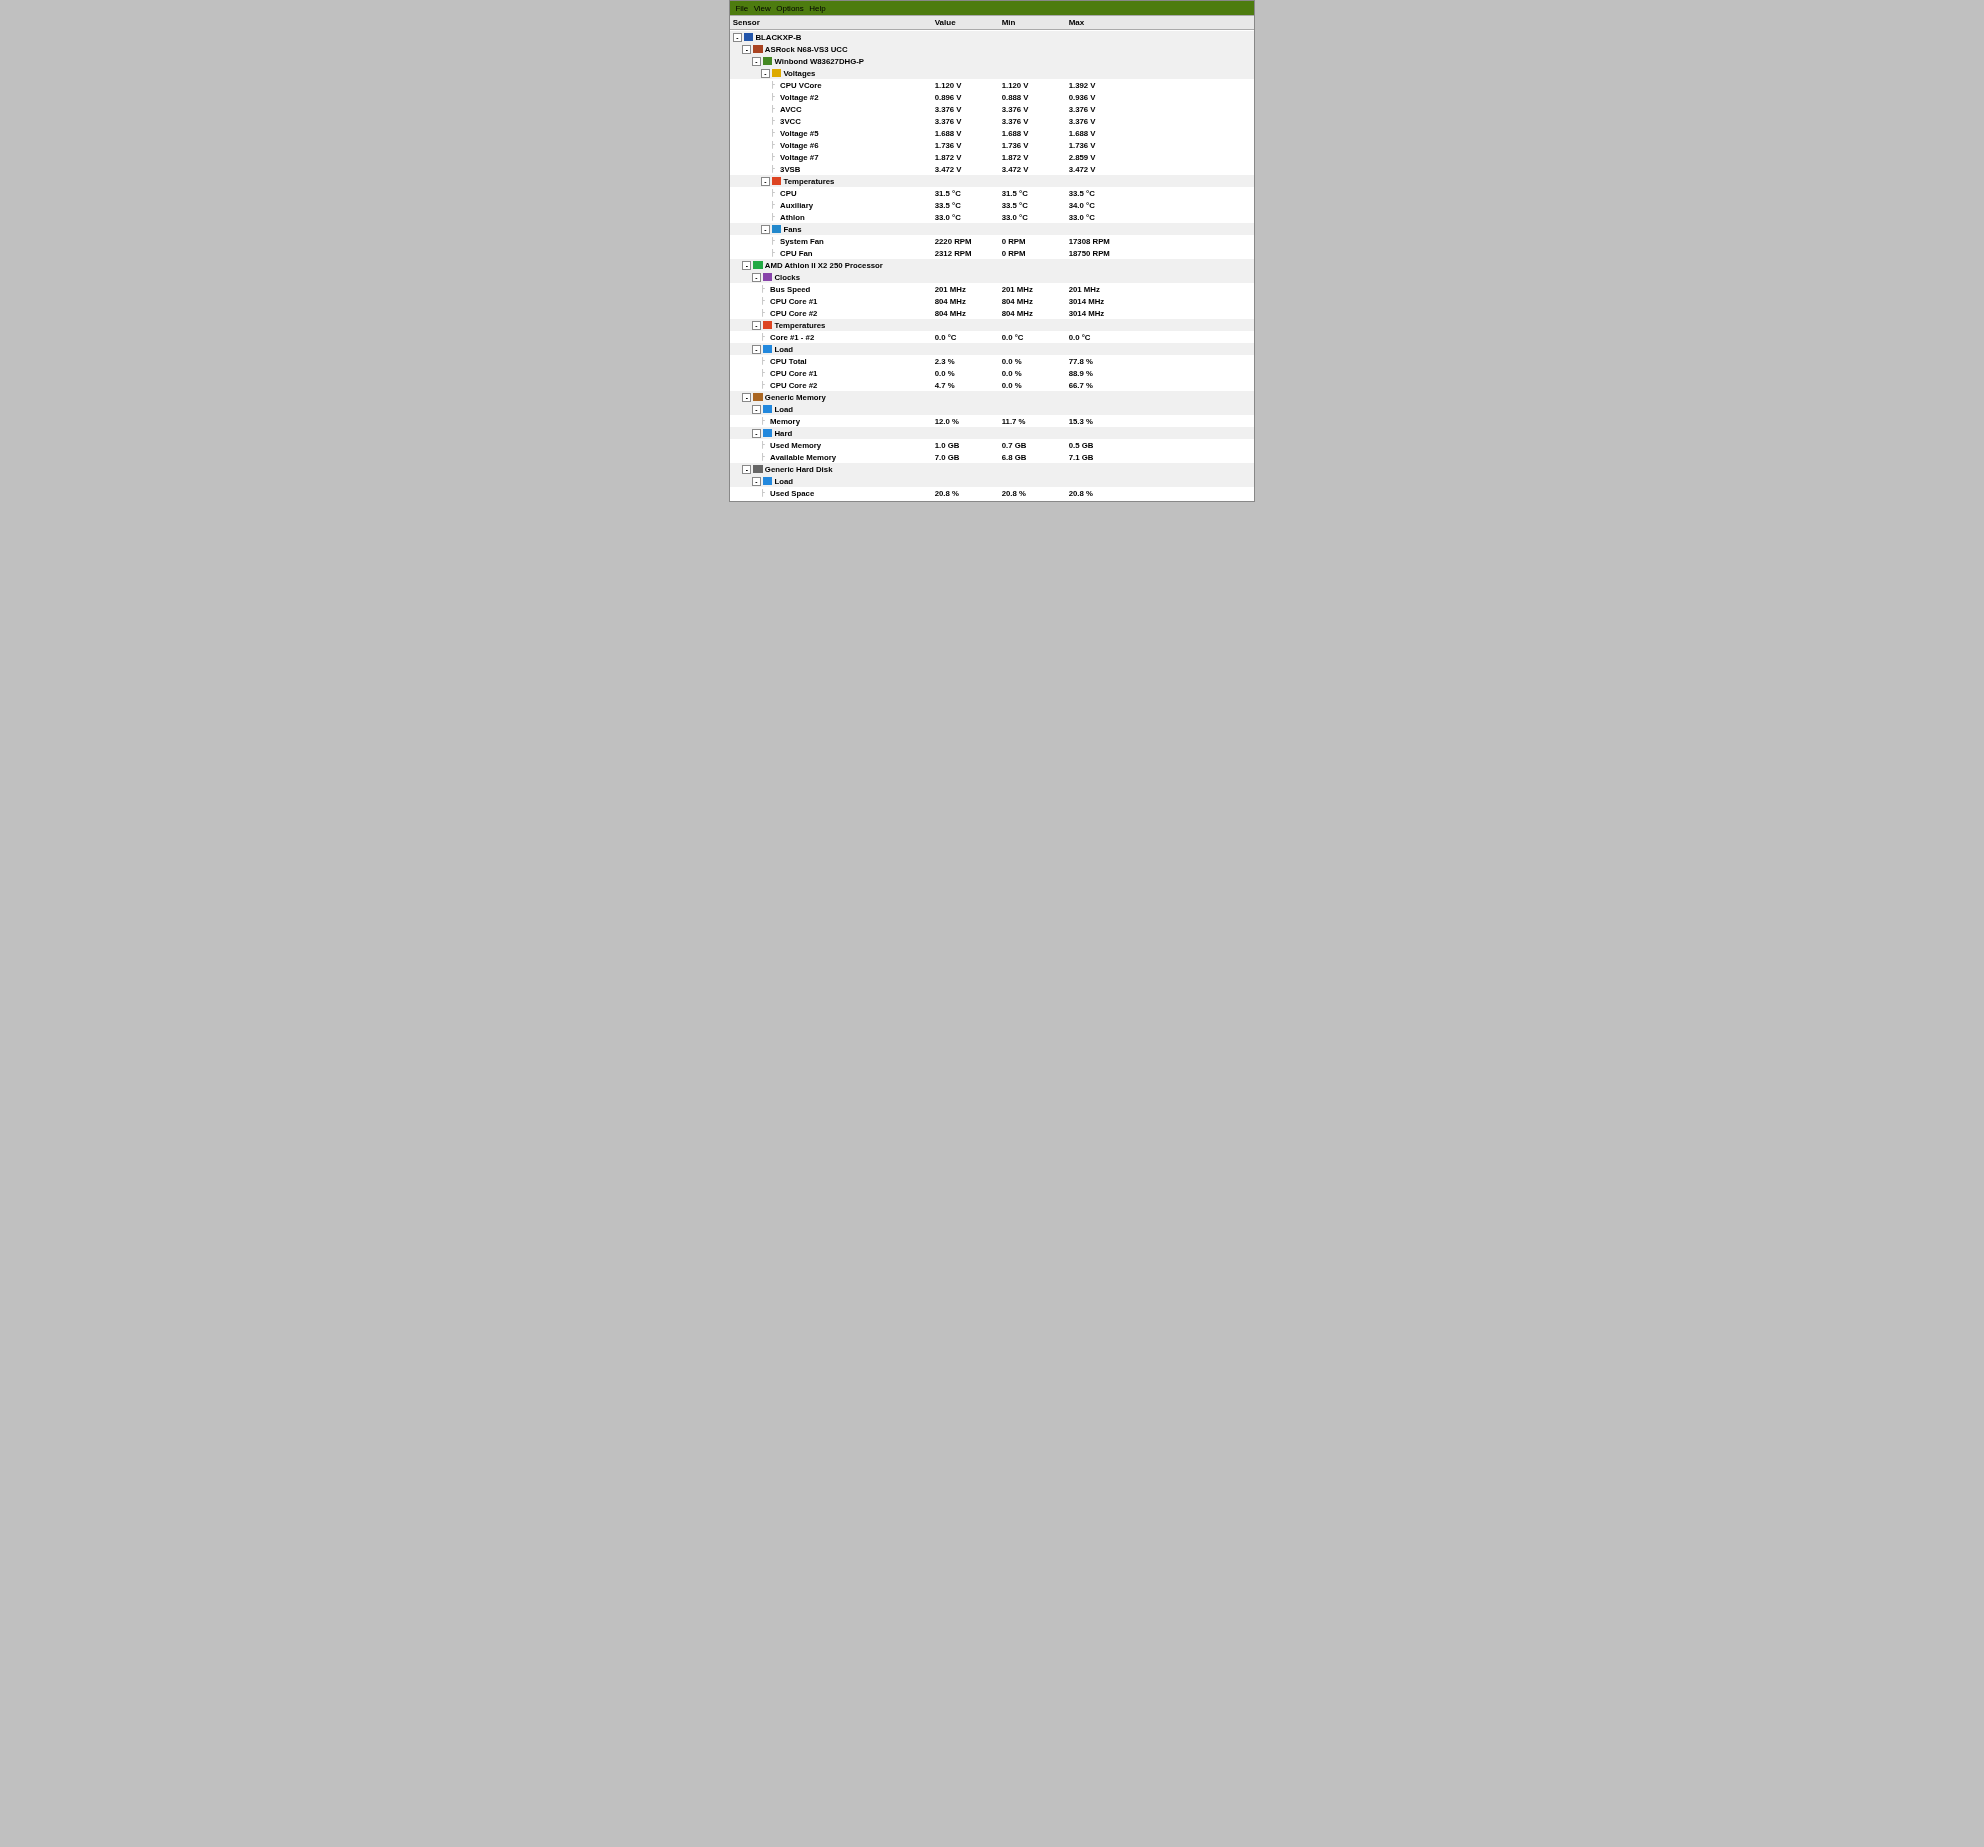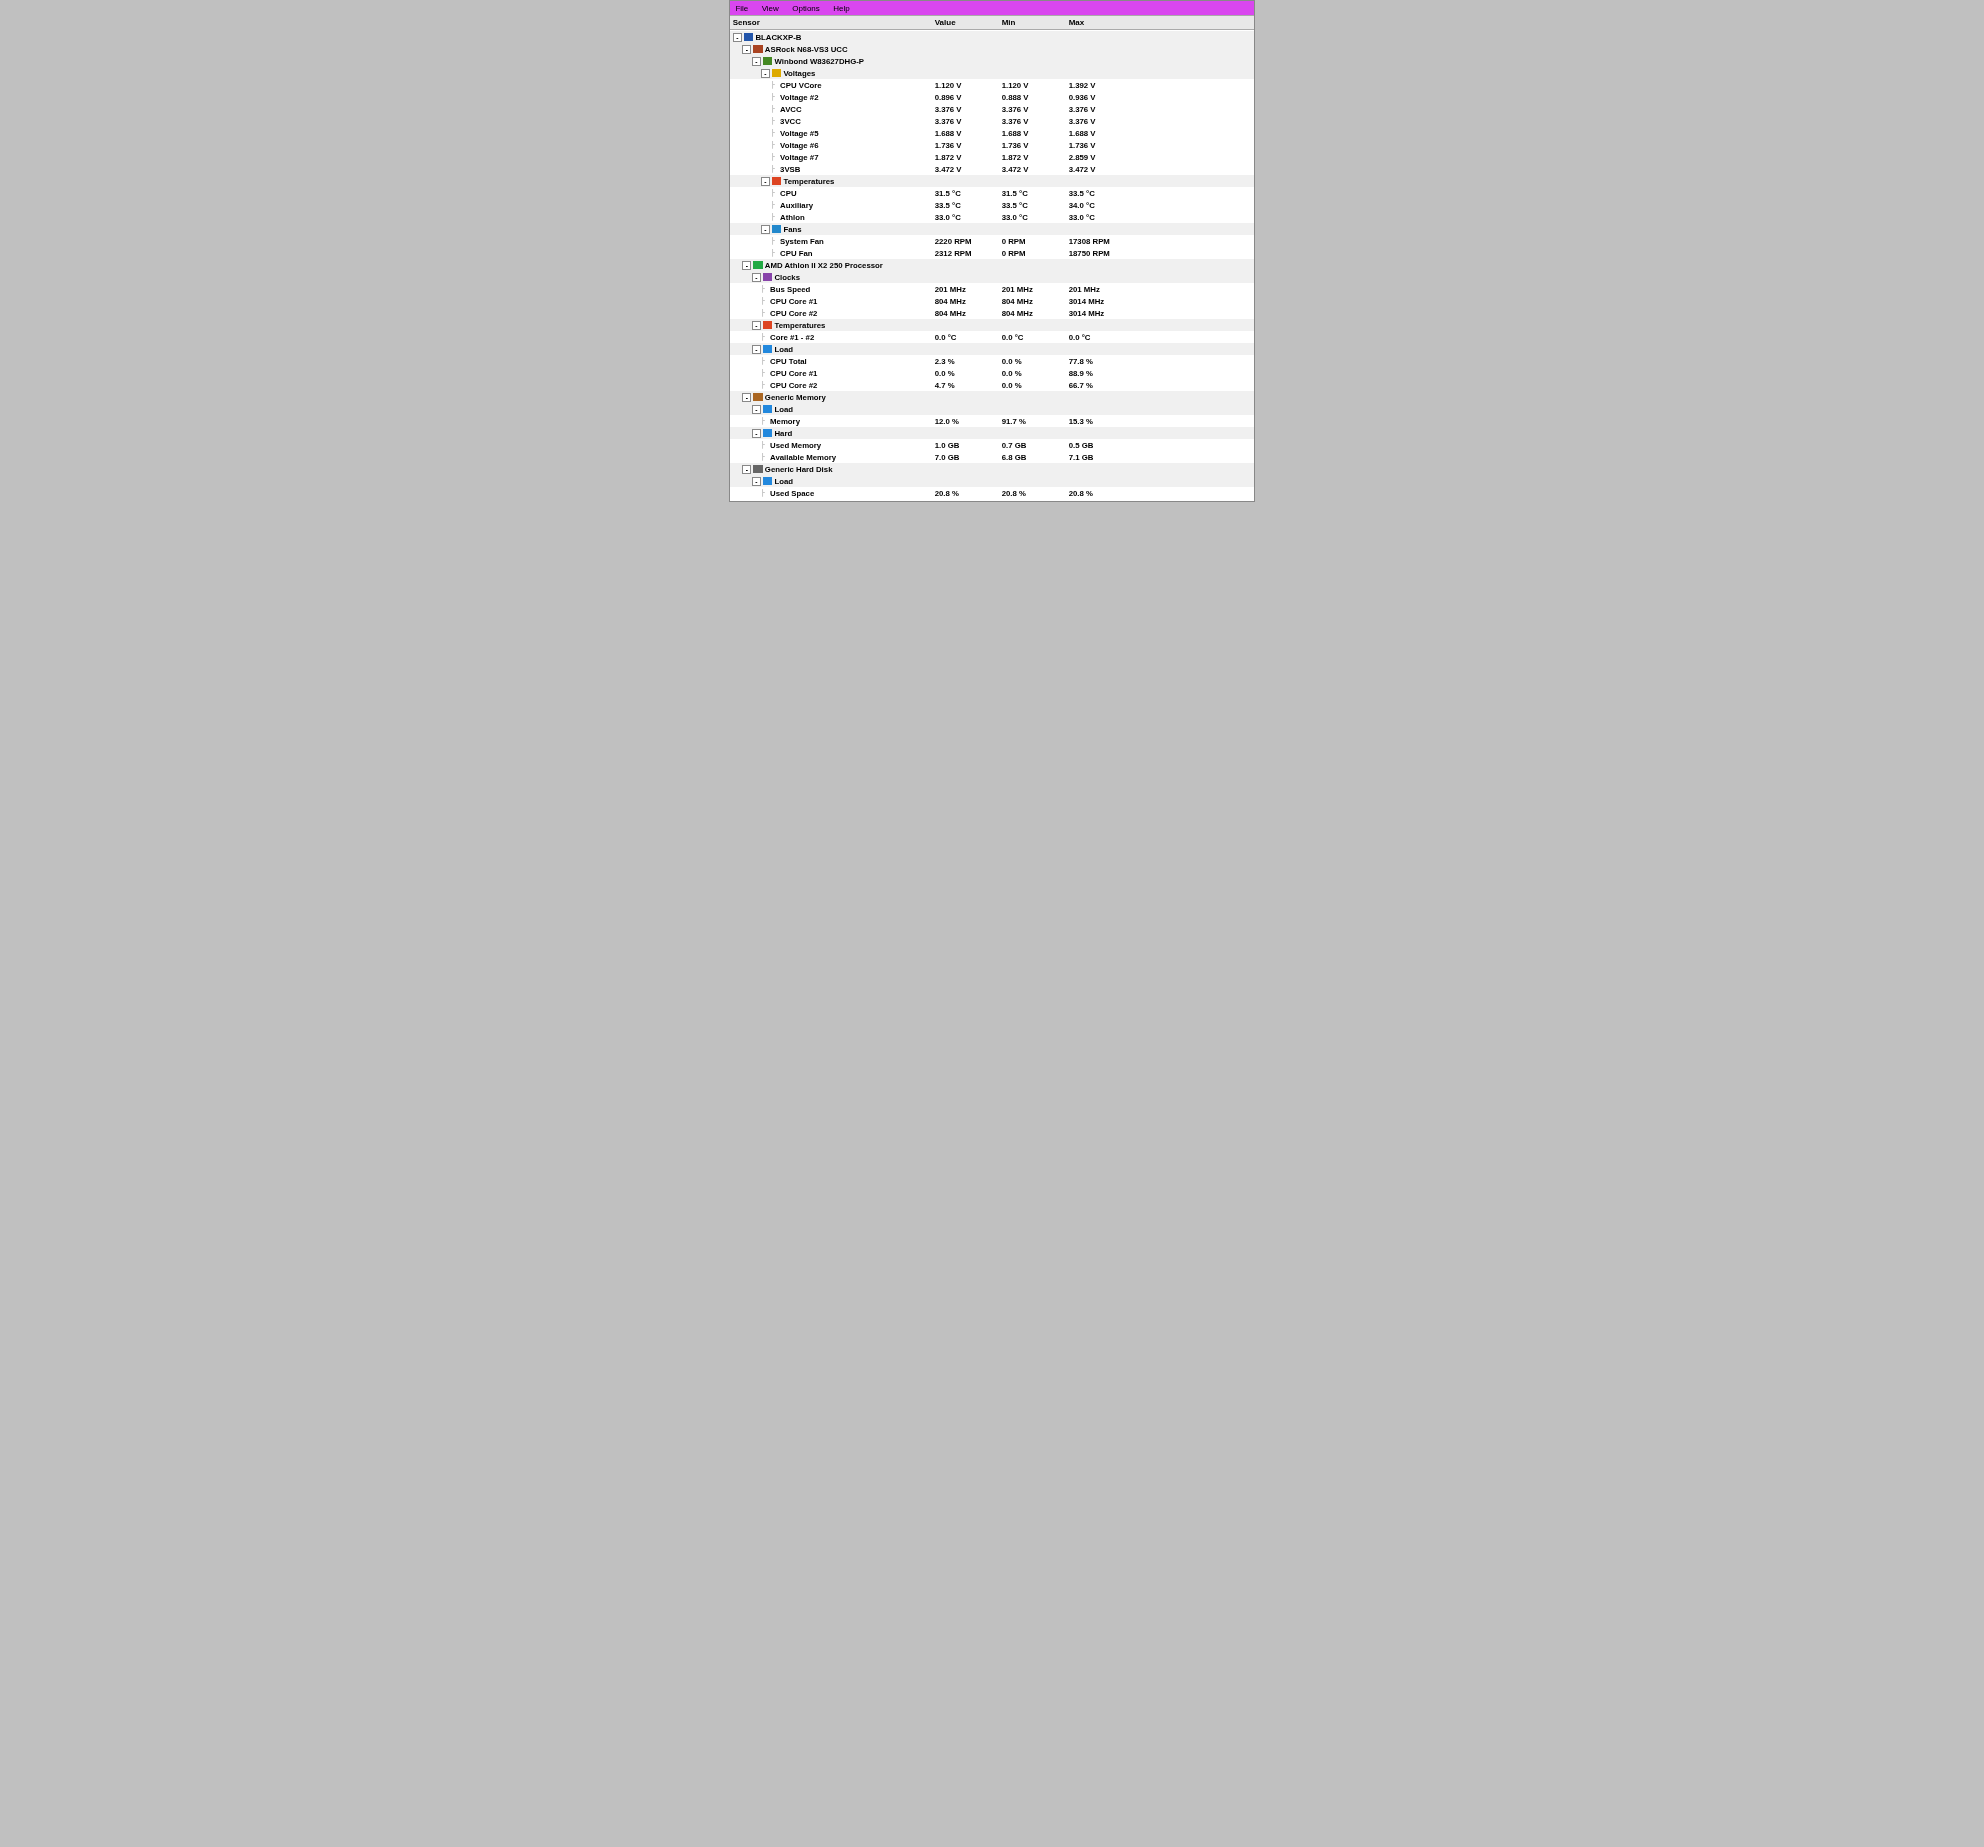--- a/index.html
+++ b/index.html
@@ -12,25 +12,24 @@
       min-height: 100vh;
     }
     .window {
       background: #f0f0f0;
       border: 1.3px solid #888;
       width: 100%;
       max-width: 526px;
       margin: 0 auto;
     }
     .menu-bar {
-      background: #d946ef;
+      background: #4d7c0f;
       border-bottom: 0.7px solid #aaa;
       padding: 1.3px 2.7px;
       display: flex;
-      gap: 8px;
     }
     .menu-item {
       padding: 1.3px 2.7px;
       cursor: pointer;
       font-size: 8px;
     }
     .content-area {
       background: #ffffff;
       overflow-y: auto;
     }
@@ -398,21 +397,21 @@
           <div class="value-cell"></div>
           <div class="min-cell"></div>
           <div class="max-cell"></div>
         </div>
         <div class="tree-row">
           <div class="sensor-name" style="padding-left:28px">
             <span style="display:inline-block;width:9.4px;flex-shrink:0;color:#999;font-family:monospace;font-size:6.7px;">├</span>
             <span>Memory</span>
           </div>
           <div class="value-cell">12.0 %</div>
-          <div class="min-cell">91.7 %</div>
+          <div class="min-cell">11.7 %</div>
           <div class="max-cell">15.3 %</div>
         </div>
         <div class="tree-row section-bg">
           <div class="sensor-name" style="padding-left:19px">
             <span class="expand-icon">-</span>
             <span style="display:inline-block;width:9.4px;height:8px;background:#2288dd;margin-right:2px;flex-shrink:0;"></span>
             <span>Hard</span>
           </div>
           <div class="value-cell"></div>
           <div class="min-cell"></div>

